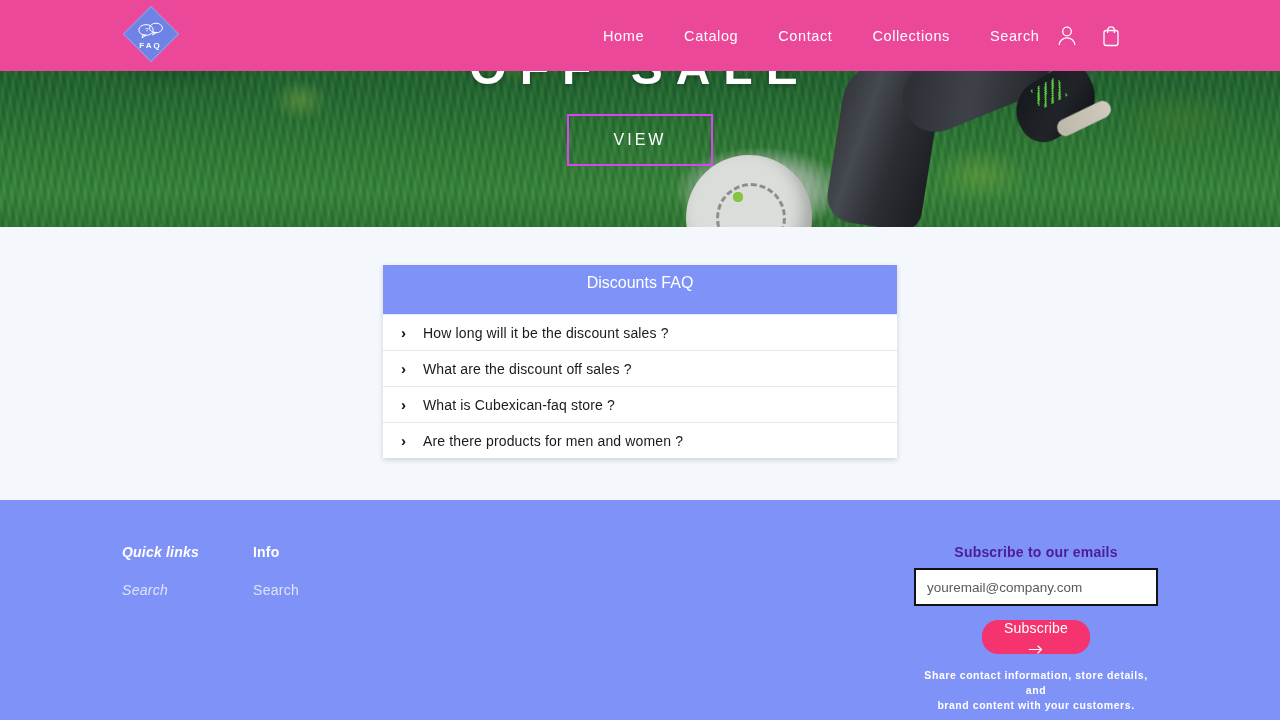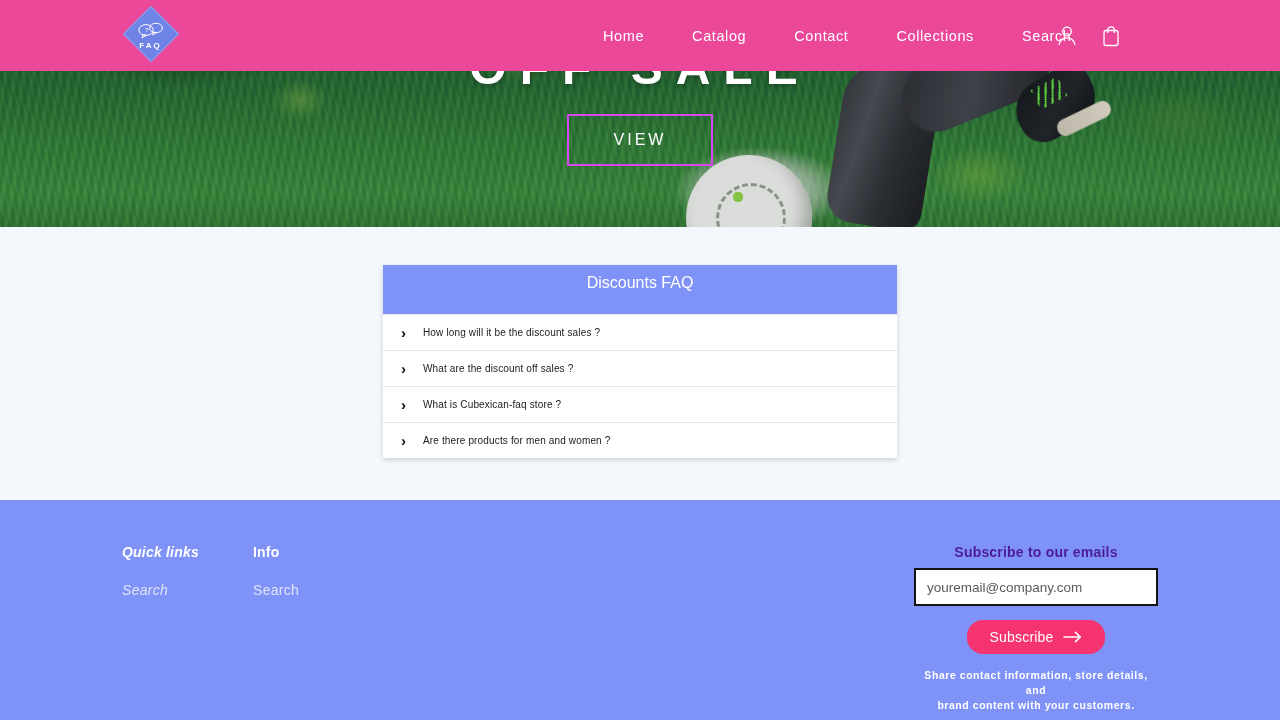--- a/index.html
+++ b/index.html
@@ -227,21 +227,21 @@
     line-height: 1;
   }
 
   .nav {
     position: absolute;
     left: 583px;
     top: 0;
     height: 71px;
     display: flex;
     align-items: center;
-    gap: 8px;
+    gap: 0;
   }
   .nav-link {
     color: #ffffff;
     font-size: 14.5px;
     letter-spacing: 0.6px;
     padding: 0 20px;
     text-decoration: none;
     cursor: pointer;
     white-space: nowrap;
   }
@@ -297,21 +297,21 @@
   .faq-item:first-of-type { border-top: none; }
   .faq-chevron {
     width: 22px;
     color: #111111;
     font-size: 15px;
     font-weight: 700;
     flex: 0 0 22px;
   }
   .faq-q {
     color: #1a1a1a;
-    font-size: 10px;
+    font-size: 14px;
     letter-spacing: 0.15px;
   }
 
   
   .footer {
     position: absolute;
     top: 500px;
     left: 0;
     width: 1280px;
     height: 220px;
@@ -374,20 +374,21 @@
     background: #f5336e;
     color: #ffffff;
     font-family: "Liberation Sans", sans-serif;
     font-size: 14px;
     font-weight: 500;
     letter-spacing: 0.2px;
     cursor: pointer;
     display: inline-flex;
     align-items: center;
     gap: 9px;
+    flex-direction: column;
   }
 
   .sub-note {
     margin-top: 14px;
     color: #ffffff;
     font-size: 10.5px;
     font-weight: 700;
     letter-spacing: 0.55px;
     line-height: 1.42;
   }

